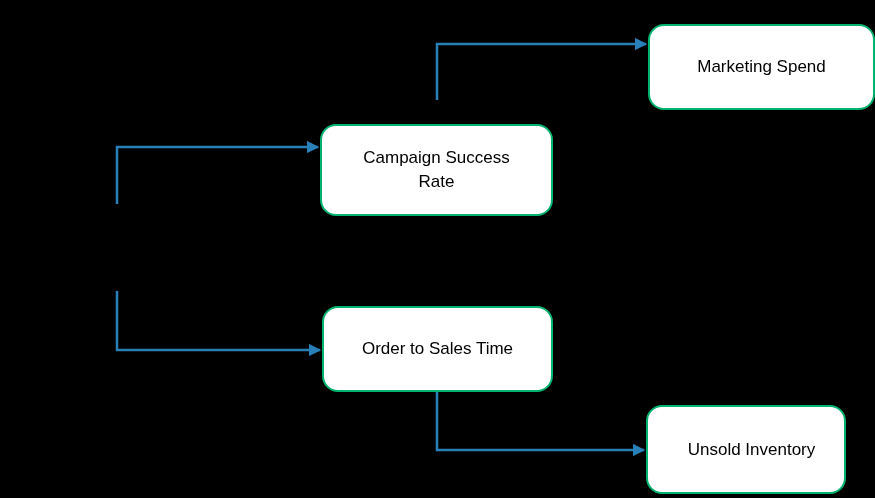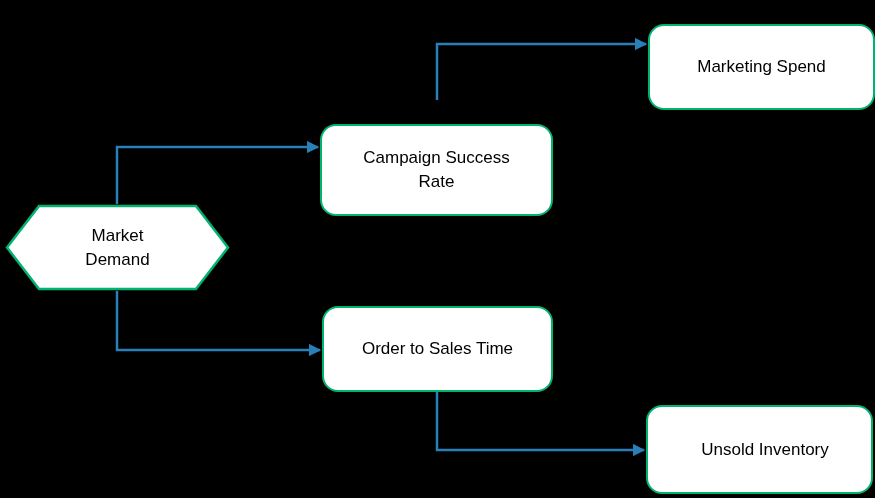--- a/index.html
+++ b/index.html
@@ -57,46 +57,40 @@
   .node .label {
     position: relative;
     z-index: 1;
   }
   #n-market   { left: 5px;   top: 204px; width: 225px; height: 87px; }
   #n-market .label { max-width: 95px; }
   #n-campaign { left: 320px; top: 100px; width: 233px; height: 92px; margin-top: 24px; }
   #n-campaign .label { max-width: 165px; }
   #n-mspend   { left: 648px; top: 4px;   width: 227px; height: 86px; margin-top: 20px; }
   #n-order    { left: 322px; top: 306px; width: 231px; height: 86px; }
-  #n-unsold   { left: 646px; top: 405px; width: 227px; height: 89px; padding-left: 11px; }
+  #n-unsold   { left: 646px; top: 405px; width: 200px; height: 89px; padding-left: 11px; }
 </style>
 </head>
 <body>
 
 <div class="canvas">
 
   <svg class="edge-layer" viewBox="0 0 875 498" xmlns="http://www.w3.org/2000/svg">
     <defs>
       <marker id="arrowhead" viewBox="0 0 10 10" refX="9" refY="5" markerWidth="5" markerHeight="5" orient="auto">
         <path d="M0,0 L10,5 L0,10 z" style="fill: var(--edge, #2980b9);"></path>
       </marker>
     </defs>
 
   <polyline points="117,204 117,147 318,147" marker-end="url(#arrowhead)"></polyline>
       <polyline points="437,100 437,44 646,44" marker-end="url(#arrowhead)"></polyline>
       <polyline points="117,291 117,350 320,350" marker-end="url(#arrowhead)"></polyline>
       <polyline points="437,392 437,450 644,450" marker-end="url(#arrowhead)"></polyline>
     </svg>
 
-  <div class="node" id="n-market">
-    <svg class="hex-svg" viewBox="0 0 225 87" preserveAspectRatio="none">
-      <polygon points="2,43.5 34,2 191,2 223,43.5 191,85 34,85"></polygon>
-    </svg>
-    <span class="label">Market Demand</span>
-  </div>
 
   <div class="node rounded" id="n-campaign">
     <span class="label">Campaign Success Rate</span>
   </div>
 
   <div class="node rounded" id="n-mspend">
     <span class="label">Marketing Spend</span>
   </div>
 
   <div class="node rounded" id="n-order">

